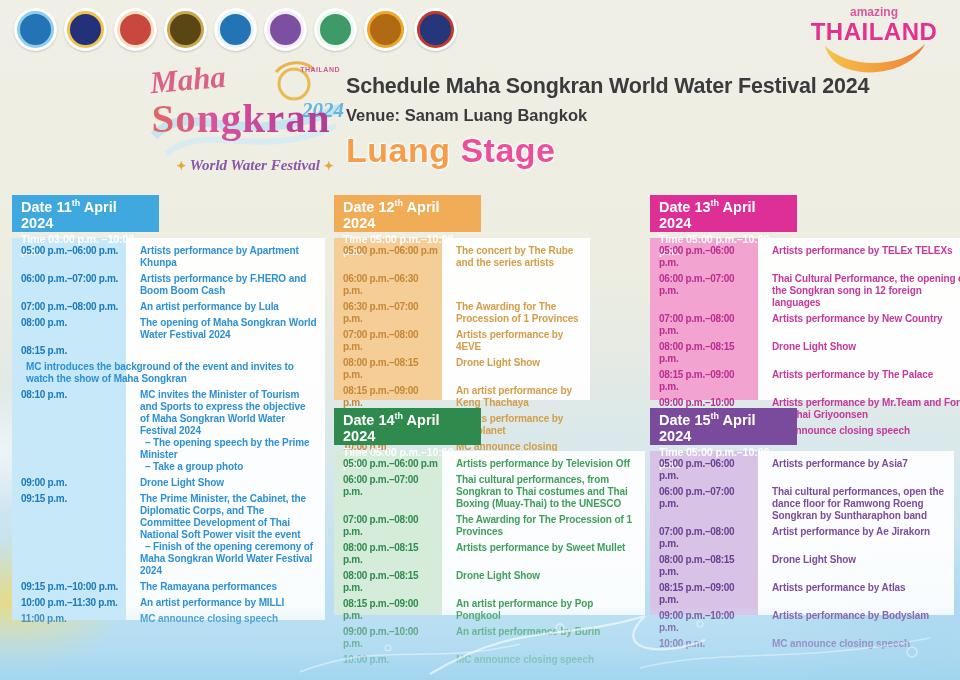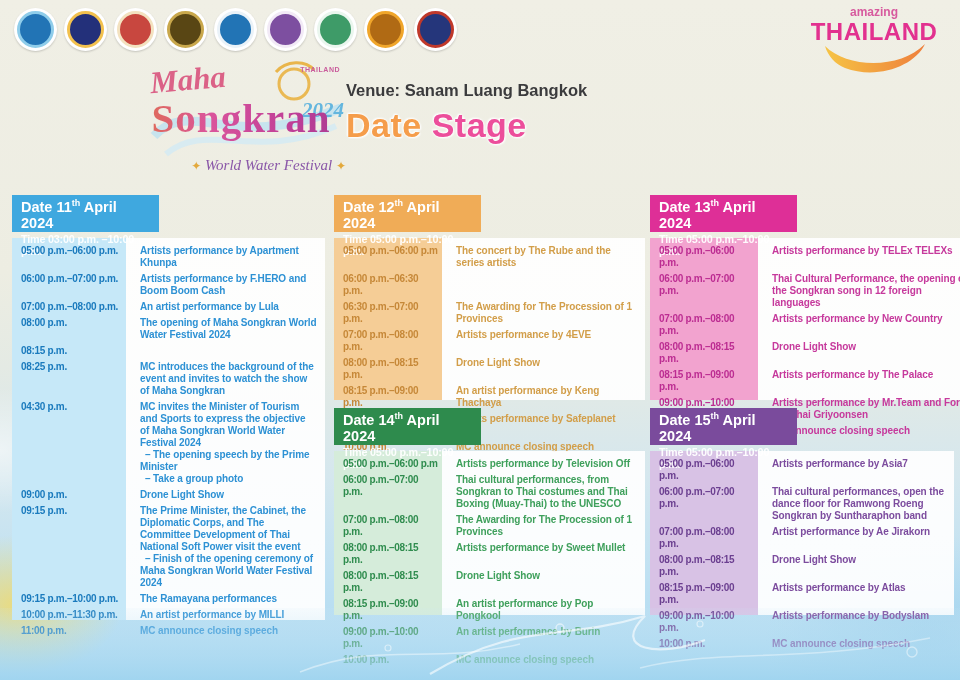--- a/index.html
+++ b/index.html
@@ -24,33 +24,33 @@
   
   .flogo{position:absolute;left:136px;top:58px;width:210px;height:116px;}
   .flogo svg.deco{position:absolute;left:0;top:0;}
   .flogo .mini{position:absolute;right:6px;top:8px;font-size:7px;font-weight:700;color:#C95B9B;letter-spacing:.5px;}
   .flogo .maha{position:absolute;left:14px;top:4px;font-family:"Liberation Serif",serif;font-style:italic;font-weight:700;font-size:31px;color:#DB6287;transform:rotate(-5deg);}
   .flogo .year{position:absolute;right:2px;top:40px;font-family:"Liberation Serif",serif;font-style:italic;font-weight:700;font-size:21px;color:#64B6DE;}
   .flogo .songkran{position:absolute;left:0;top:36px;width:100%;text-align:center;font-family:"Liberation Serif",serif;font-weight:700;font-size:41px;letter-spacing:1px;color:#C4479A;}
   @supports (-webkit-background-clip:text){
     .flogo .songkran{background:linear-gradient(90deg,#E0704C 0%,#DA549C 35%,#BE3E97 75%,#A93C92 100%);-webkit-background-clip:text;-webkit-text-fill-color:transparent;}
   }
-  .flogo .tagline{position:absolute;left:0;bottom:0;width:100%;text-align:right;font-family:"Liberation Serif",serif;font-style:italic;font-weight:400;font-size:15px;color:#8A57A8;}
+  .flogo .tagline{position:absolute;left:14px;bottom:0;width:100%;text-align:center;font-family:"Liberation Serif",serif;font-style:italic;font-weight:700;font-size:15px;color:#8A57A8;}
   .flogo .dia{color:#E3A93C;font-style:normal;font-size:12px;}
   
   .heading{position:absolute;left:346px;top:74px;width:600px;color:#3B3B3D;}
   .heading .title{font-size:21.5px;font-weight:800;letter-spacing:-.2px;}
   .heading .venue{font-size:16.5px;font-weight:800;margin-top:7px;}
   .heading .stage{font-size:34px;font-weight:800;margin-top:6px;letter-spacing:.5px;
     text-shadow:0 0 3px #fff,1px 1px 2px #fff,-1px -1px 2px #fff;}
   
   .schedule{position:absolute;left:0;top:0;width:960px;height:680px;z-index:2;}
   .col{position:absolute;}
   .col-0{left:12px; top:195px;width:313px;--body-h:382px;--tw:114px;}
-  .col-1{left:334px;top:195px;width:311px;--body-h:162px;--tw:108px;}
+  .col-1{left:334px;top:195px;width:256px;--body-h:162px;--tw:108px;}
   .col-2{left:650px;top:195px;width:328px;--body-h:162px;--tw:108px;}
   .col-3{left:334px;top:408px;width:311px;--body-h:164px;--tw:108px;}
   .col-4{left:650px;top:408px;width:304px;--body-h:164px;--tw:108px;}
   .col-header{width:147px;height:37px;box-sizing:border-box;background:var(--hbg);color:#fff;padding:4px 9px 0 9px;}
   .date-line{font-size:14.5px;font-weight:700;line-height:1.1;}
   .date-line sup{font-size:9px;}
   .time-line{font-size:10.8px;font-weight:700;letter-spacing:-.2px;color:rgba(255,255,255,.95);margin-top:1px;}
   .col-body{margin-top:6px;height:var(--body-h);box-sizing:border-box;padding-top:5px;
     background:linear-gradient(90deg,var(--tbg) 0,var(--tbg) var(--tw),rgba(255,255,255,.93) var(--tw));}
   .row{display:flex;padding:2px 0;}
@@ -116,23 +116,24 @@
       <path d="M140 14 C150 2 170 2 178 12" stroke="#E9B54B" stroke-width="3" fill="none"></path>
     </svg>
     <span class="mini">THAILAND</span>
     <span class="maha">Maha</span>
     <span class="year">2024</span>
     <span class="songkran">Songkran</span>
     <span class="tagline"><span class="dia">✦</span> <span>World Water Festival</span> <span class="dia">✦</span></span>
   </div>
 
   <div class="heading">
+    <div class="title">Schedule Maha Songkran World Water Festival 2024</div>
     <div class="venue">Venue: Sanam Luang Bangkok</div>
     <div class="stage">
-      <span id="stage1" style="color: rgb(245, 157, 75);">Date</span>
+      <span id="stage1" style="color: rgb(245, 157, 75);">Luang</span>
       <span id="stage2" style="color: rgb(236, 78, 155);">Stage</span>
     </div>
   </div>
 
   <div class="schedule">
       <section class="col col-0" style="--hbg: #3FA8DF; --tbg: #C6E8F8; --tcol: #1A7ABD; --ecol: #2D91D4;">
     <header class="col-header">
       <div class="date-line"><span class="dp">Date 11</span><sup class="ds">th</sup><span class="dx"> April 2024</span></div>
       <div class="time-line">Time 03:00 p.m. –10:00 p.m.</div>
     </header>
@@ -150,25 +151,24 @@
     <div class="cell-event">An artist performance by Lula</div>
   </div>
           <div class="row">
     <div class="cell-time">08:00 p.m.</div>
     <div class="cell-event">The opening of Maha Songkran World Water Festival 2024</div>
   </div>
           <div class="row">
     <div class="cell-time">08:15 p.m.</div>
   </div>
           <div class="row">
-    <div class="cell-time">08:25 p.m.</div>
     <div class="cell-event">MC introduces the background of the event and invites to watch the show of Maha Songkran</div>
   </div>
           <div class="row">
-    <div class="cell-time">04:30 p.m.</div>
+    <div class="cell-time">08:10 p.m.</div>
     <div class="cell-event">MC invites the Minister of Tourism and Sports to express the objective of Maha Songkran World Water Festival 2024
  – The opening speech by the Prime Minister
  – Take a group photo</div>
   </div>
           <div class="row">
     <div class="cell-time">09:00 p.m.</div>
     <div class="cell-event">Drone Light Show</div>
   </div>
           <div class="row">
     <div class="cell-time">09:15 p.m.</div>

